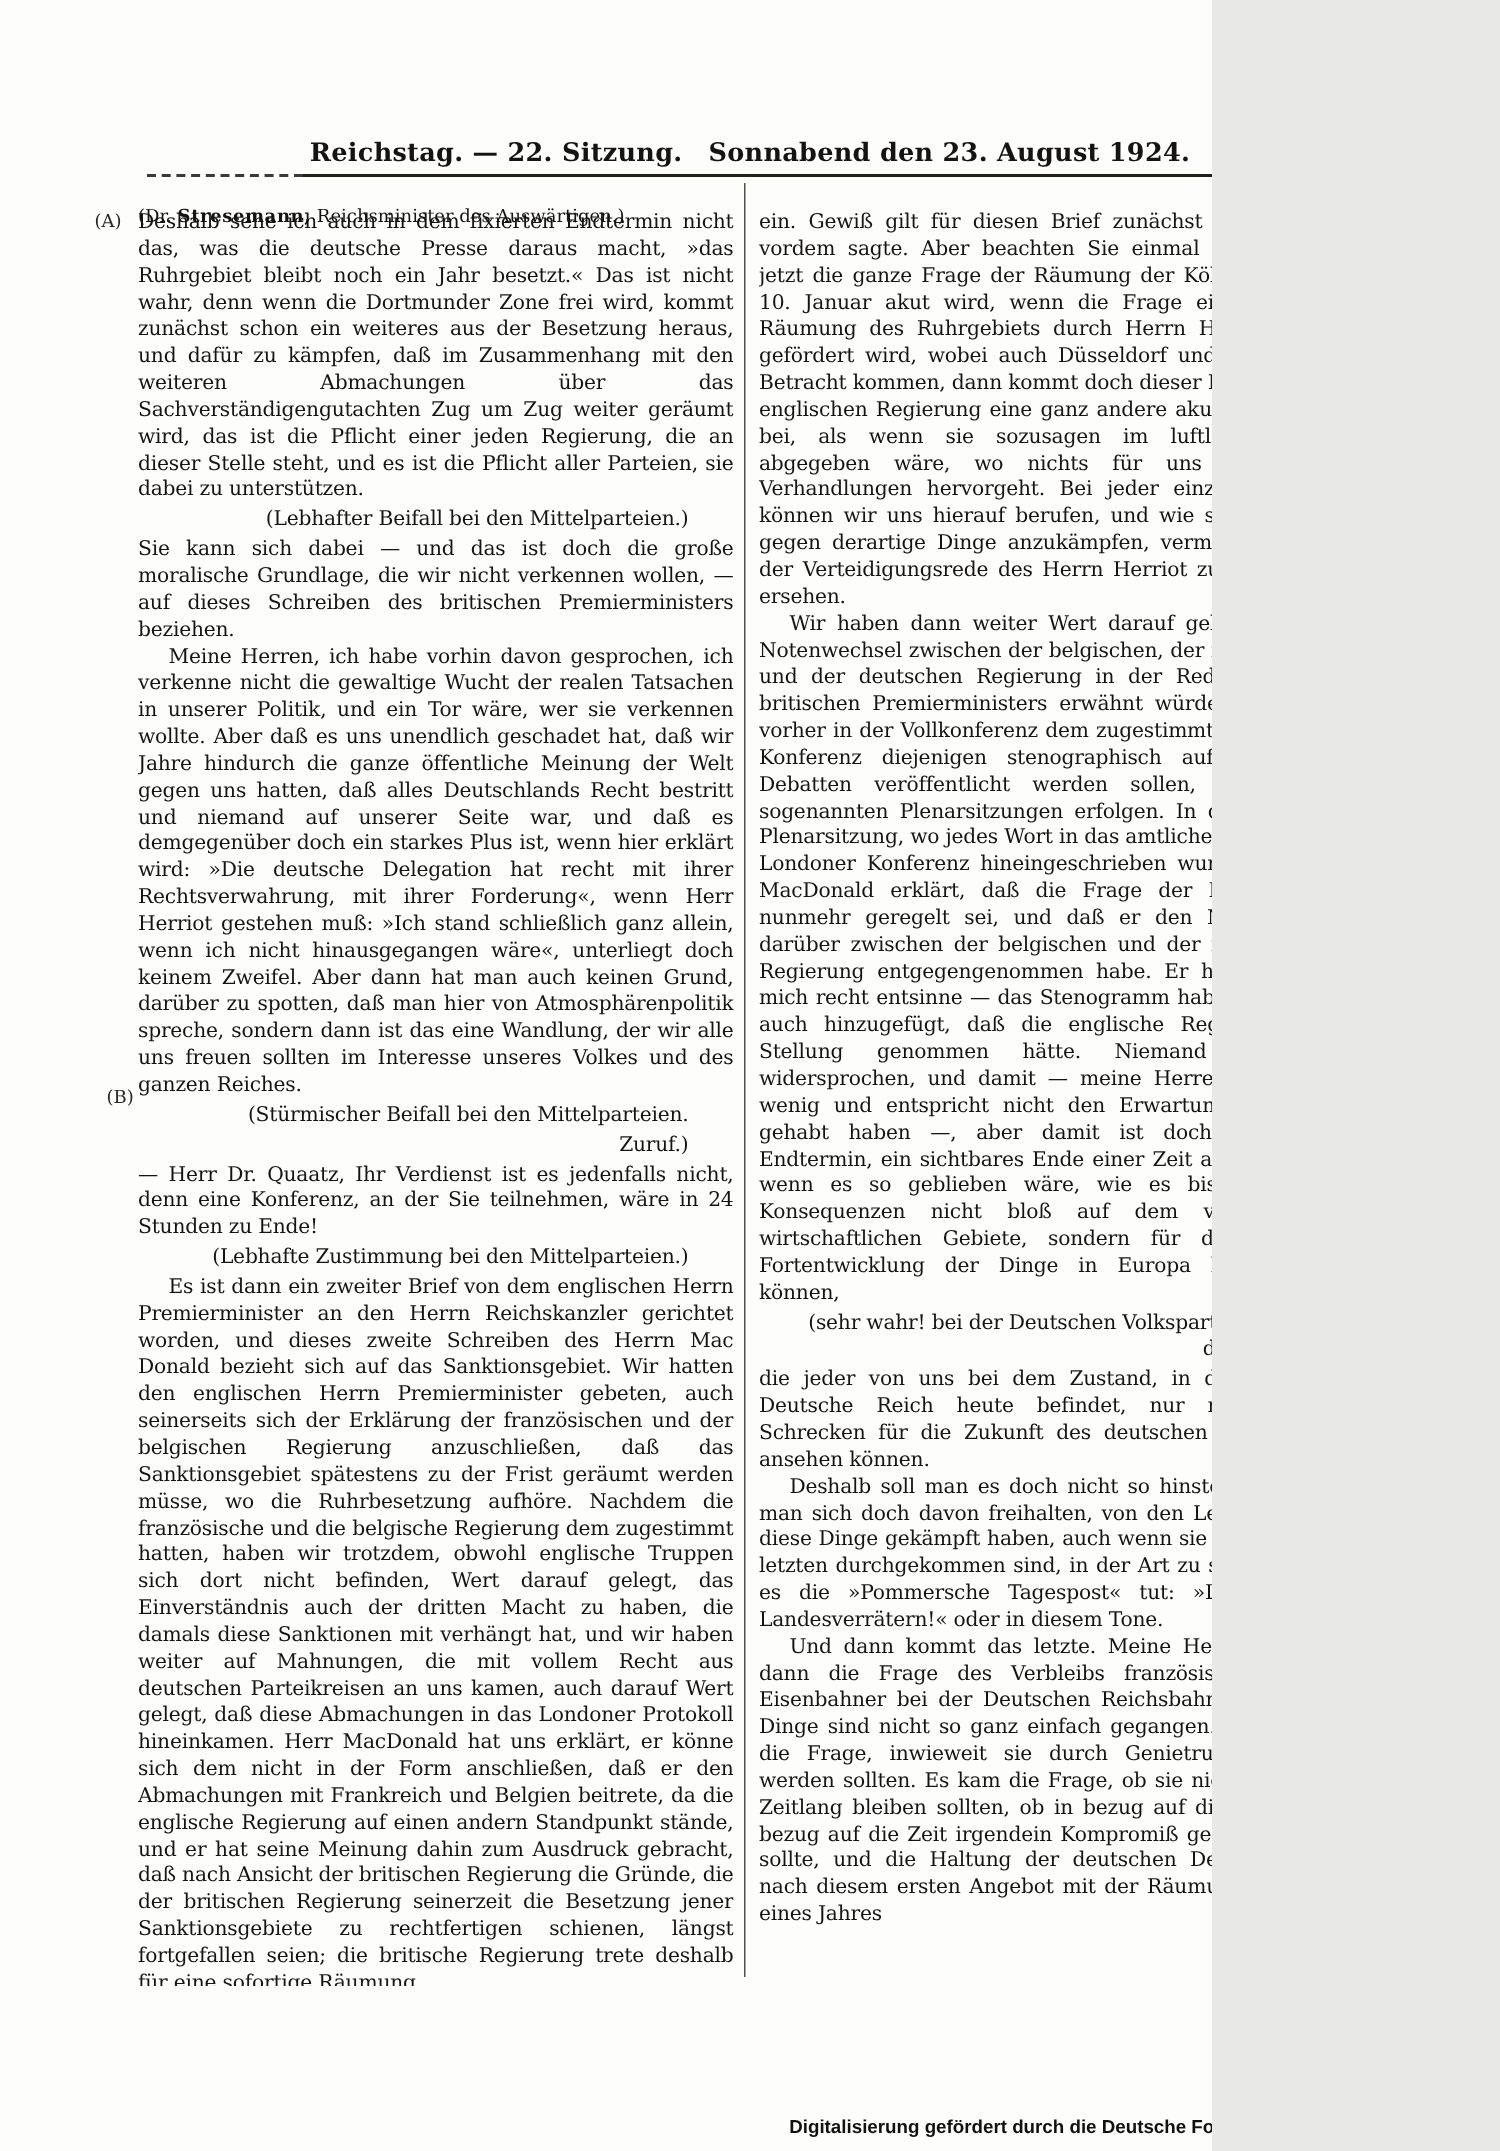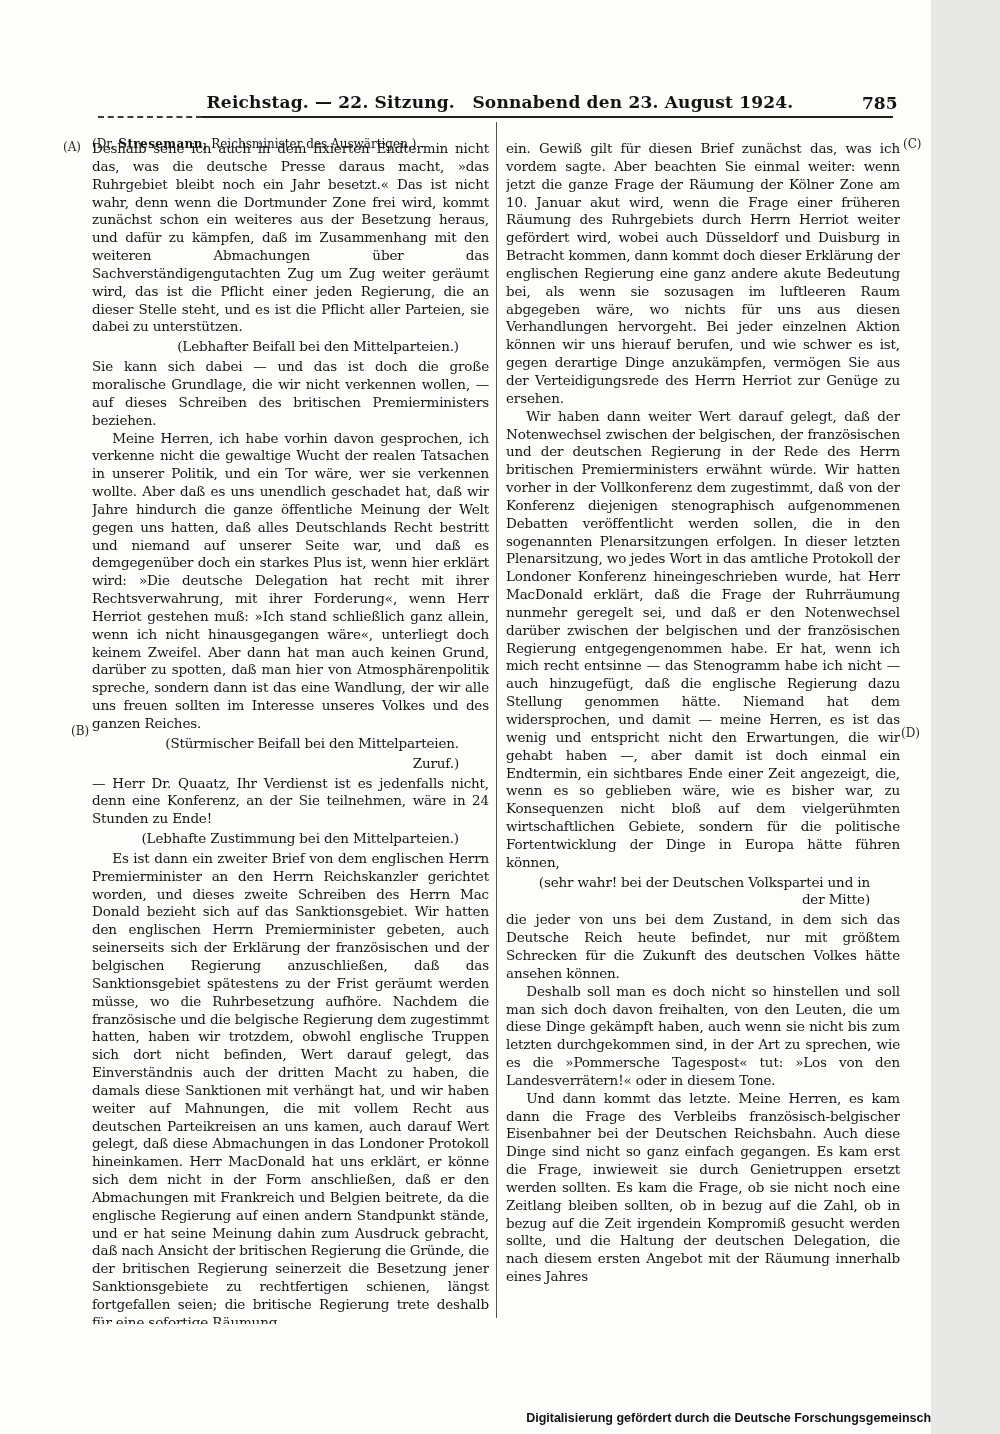--- a/index.html
+++ b/index.html
@@ -1,21 +1,21 @@
 <!DOCTYPE html>
 <html lang="de"><head>
 <meta charset="utf-8">
 <style>
   html, body {
     margin: 0; padding: 0;
     background: #e8e8e6;
   }
   .page {
     position: relative;
-    width: 931px; height: 1434px;
+    width: 808px; height: 1434px;
     background: #fdfdfc;
     overflow: hidden;
     color: #161412;
     font-family: "DejaVu Serif", "Liberation Serif", serif;
   }
   
   .header-title {
     position: absolute; top: 92px; left: 0; width: 1000px;
     text-align: center;
     font-size: 17px; font-weight: bold;

